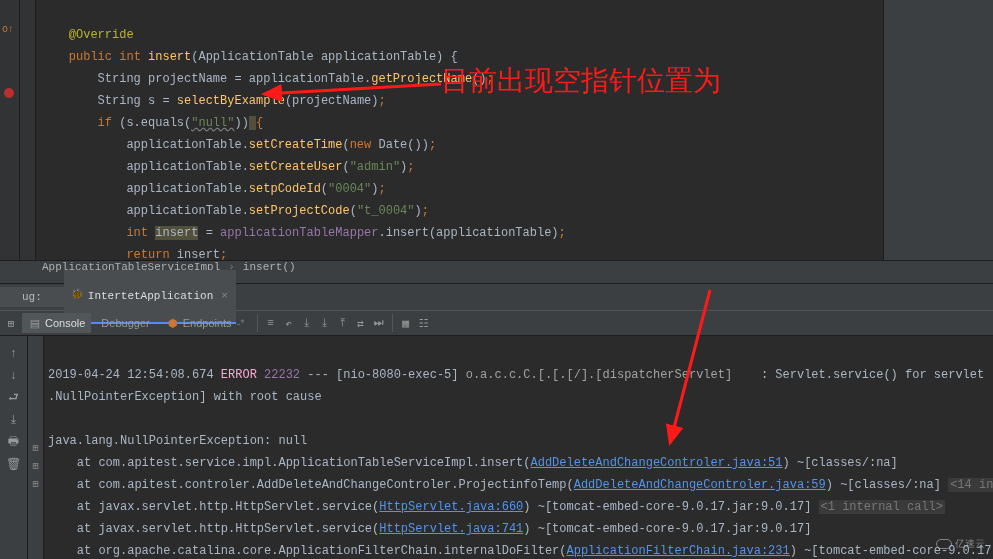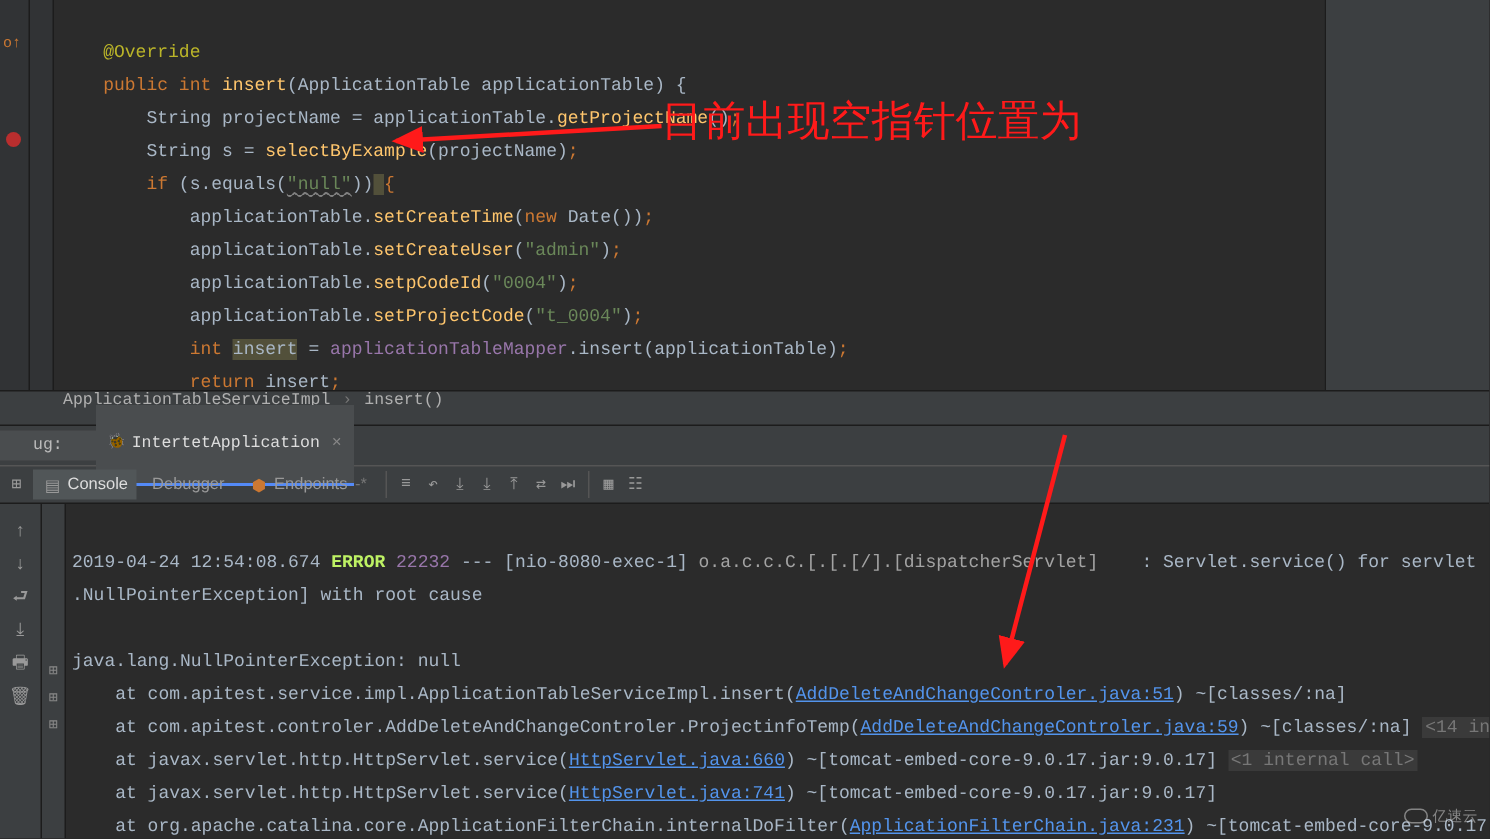--- a/index.html
+++ b/index.html
@@ -192,21 +192,21 @@
       font-size: 12px;
       cursor: pointer;
     }
     .console-body {
       flex: 1;
       padding: 6px 4px;
       white-space: pre;
       overflow: hidden;
       line-height: 22px;
     }
-    .err { color: #bef264; font-weight: bold; }
+    .err { color: #f9a8d4; }
     .pid { color: #9876aa; }
     .log-cls { color: #a3a3a3; }
     .link { color: #5394ec; text-decoration: underline; cursor: pointer; }
     .folded { color: #777; background: #3a3a3a; padding: 0 2px;}
     .watermark {
       position: absolute;
       right: 8px;
       bottom: 8px;
       color: #ddd;
       opacity: 0.5;
@@ -308,21 +308,21 @@
     <div class="ctl-icon">⤓</div>
     <div class="ctl-icon">🖶</div>
     <div class="ctl-icon">🗑</div>
   </div>
   <div style="width:16px;background:#3c3f41;border-right:1px solid #1c1c1c;padding-top:106px;font-size:10px;color:#888;text-align:center">
     <div>⊞</div>
     <div style="margin-top:6px">⊞</div>
     <div style="margin-top:6px">⊞</div>
   </div>
   <div class="console-body">
-<span>2019-04-24 12:54:08.674 </span><span class="err">ERROR</span><span class="pid"> 22232</span><span> --- [nio-8080-exec-1] </span><span class="log-cls">o.a.c.c.C.[.[.[/].[dispatcherServlet]</span><span>    : Servlet.service() for servlet [disp</span>
+<span>2019-04-24 12:54:08.674 </span><span class="err">ERROR</span><span class="pid"> 22232</span><span> --- [nio-8080-exec-5] </span><span class="log-cls">o.a.c.c.C.[.[.[/].[dispatcherServlet]</span><span>    : Servlet.service() for servlet [disp</span>
 <span>.NullPointerException] with root cause</span>
 
 <span>java.lang.NullPointerException: null</span>
 <span>    at com.apitest.service.impl.ApplicationTableServiceImpl.insert(</span><span class="link">AddDeleteAndChangeControler.java:51</span><span>) ~[classes/:na]</span>
 <span>    at com.apitest.controler.AddDeleteAndChangeControler.ProjectinfoTemp(</span><span class="link">AddDeleteAndChangeControler.java:59</span><span>) ~[classes/:na] </span><span class="folded">&lt;14 interna</span>
 <span>    at javax.servlet.http.HttpServlet.service(</span><span class="link">HttpServlet.java:660</span><span>) ~[tomcat-embed-core-9.0.17.jar:9.0.17] </span><span class="folded">&lt;1 internal call&gt;</span>
 <span>    at javax.servlet.http.HttpServlet.service(</span><span class="link">HttpServlet.java:741</span><span>) ~[tomcat-embed-core-9.0.17.jar:9.0.17]</span>
 <span>    at org.apache.catalina.core.ApplicationFilterChain.internalDoFilter(</span><span class="link">ApplicationFilterChain.java:231</span><span>) ~[tomcat-embed-core-9.0.17.jar:9</span>
 
   </div>

